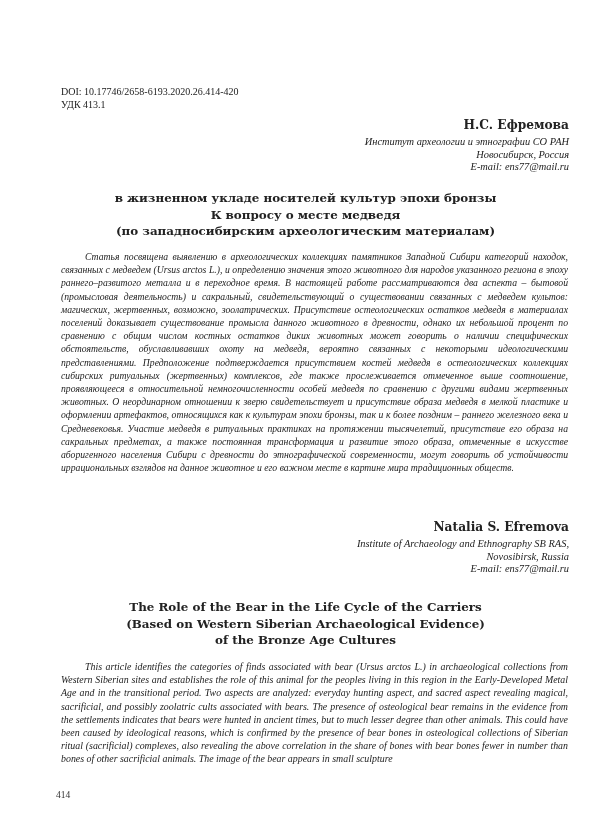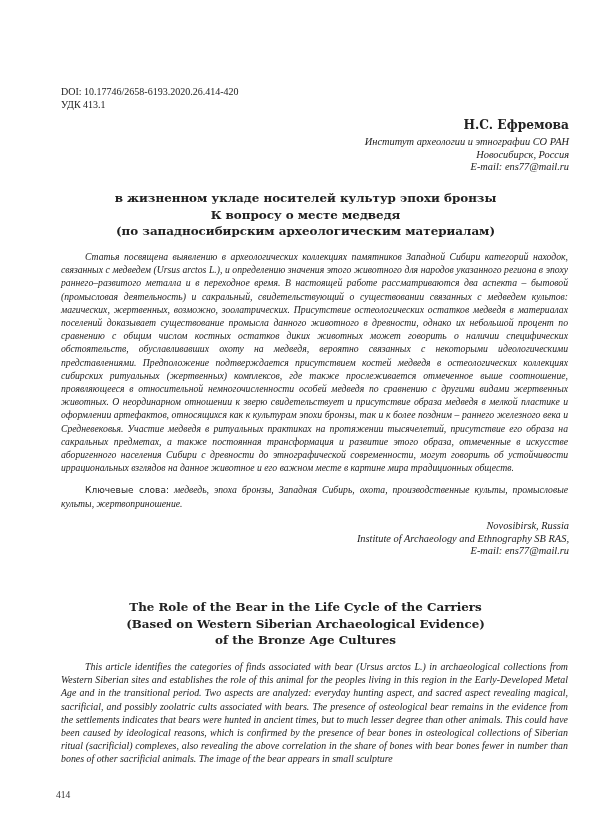--- a/index.html
+++ b/index.html
@@ -43,28 +43,25 @@
   <div class="title ru-title">
     <div>в жизненном укладе носителей культур эпохи бронзы</div>
     <div>К вопросу о месте медведя</div>
     <div>(по западносибирским археологическим материалам)</div>
   </div>
 
   <div class="abstract ru-abstract">
     <p>Статья посвящена выявлению в археологических коллекциях памятников Западной Сибири категорий находок, связанных с медведем (Ursus arctos L.), и определению значения этого животного для народов указанного региона в эпоху раннего–развитого металла и в переходное время. В настоящей работе рассматриваются два аспекта – бытовой (промысловая деятельность) и сакральный, свидетельствующий о существовании связанных с медведем культов: магических, жертвенных, возможно, зоолатрических. Присутствие остеологических остатков медведя в материалах поселений доказывает существование промысла данного животного в древности, однако их небольшой процент по сравнению с общим числом костных остатков диких животных может говорить о наличии специфических обстоятельств, обуславливавших охоту на медведя, вероятно связанных с некоторыми идеологическими представлениями. Предположение подтверждается присутствием костей медведя в остеологических коллекциях сибирских ритуальных (жертвенных) комплексов, где также прослеживается отмеченное выше соотношение, проявляющееся в относительной немногочисленности особей медведя по сравнению с другими видами жертвенных животных. О неординарном отношении к зверю свидетельствует и присутствие образа медведя в мелкой пластике и оформлении артефактов, относящихся как к культурам эпохи бронзы, так и к более поздним – раннего железного века и Средневековья. Участие медведя в ритуальных практиках на протяжении тысячелетий, присутствие его образа на сакральных предметах, а также постоянная трансформация и развитие этого образа, отмеченные в искусстве аборигенного населения Сибири с древности до этнографической современности, могут говорить об устойчивости иррациональных взглядов на данное животное и его важном месте в картине мира традиционных обществ.</p>
   </div>
 
-  <div class="keywords">
-    <span class="kw-label">Ключевые слова:</span>
-    <span class="kw-list">медведь, эпоха бронзы, Западная Сибирь, охота, производственные культы, промысловые культы, жертвоприношение.</span>
-  </div>
 
   <div class="author-block en-author">
+    <div class="author-name">Natalia S. Efremova</div>
+    <div class="author-aff">Institute of Archaeology and Ethnography SB RAS,</div>
     <div class="author-aff">Novosibirsk, Russia</div>
-    <div class="author-aff">Institute of Archaeology and Ethnography SB RAS,</div>
     <div class="author-aff">E-mail: ens77@mail.ru</div>
   </div>
 
   <div class="title en-title">
     <div>The Role of the Bear in the Life Cycle of the Carriers</div>
     <div>(Based on Western Siberian Archaeological Evidence)</div>
     <div>of the Bronze Age Cultures</div>
   </div>
 
   <div class="abstract en-abstract">

